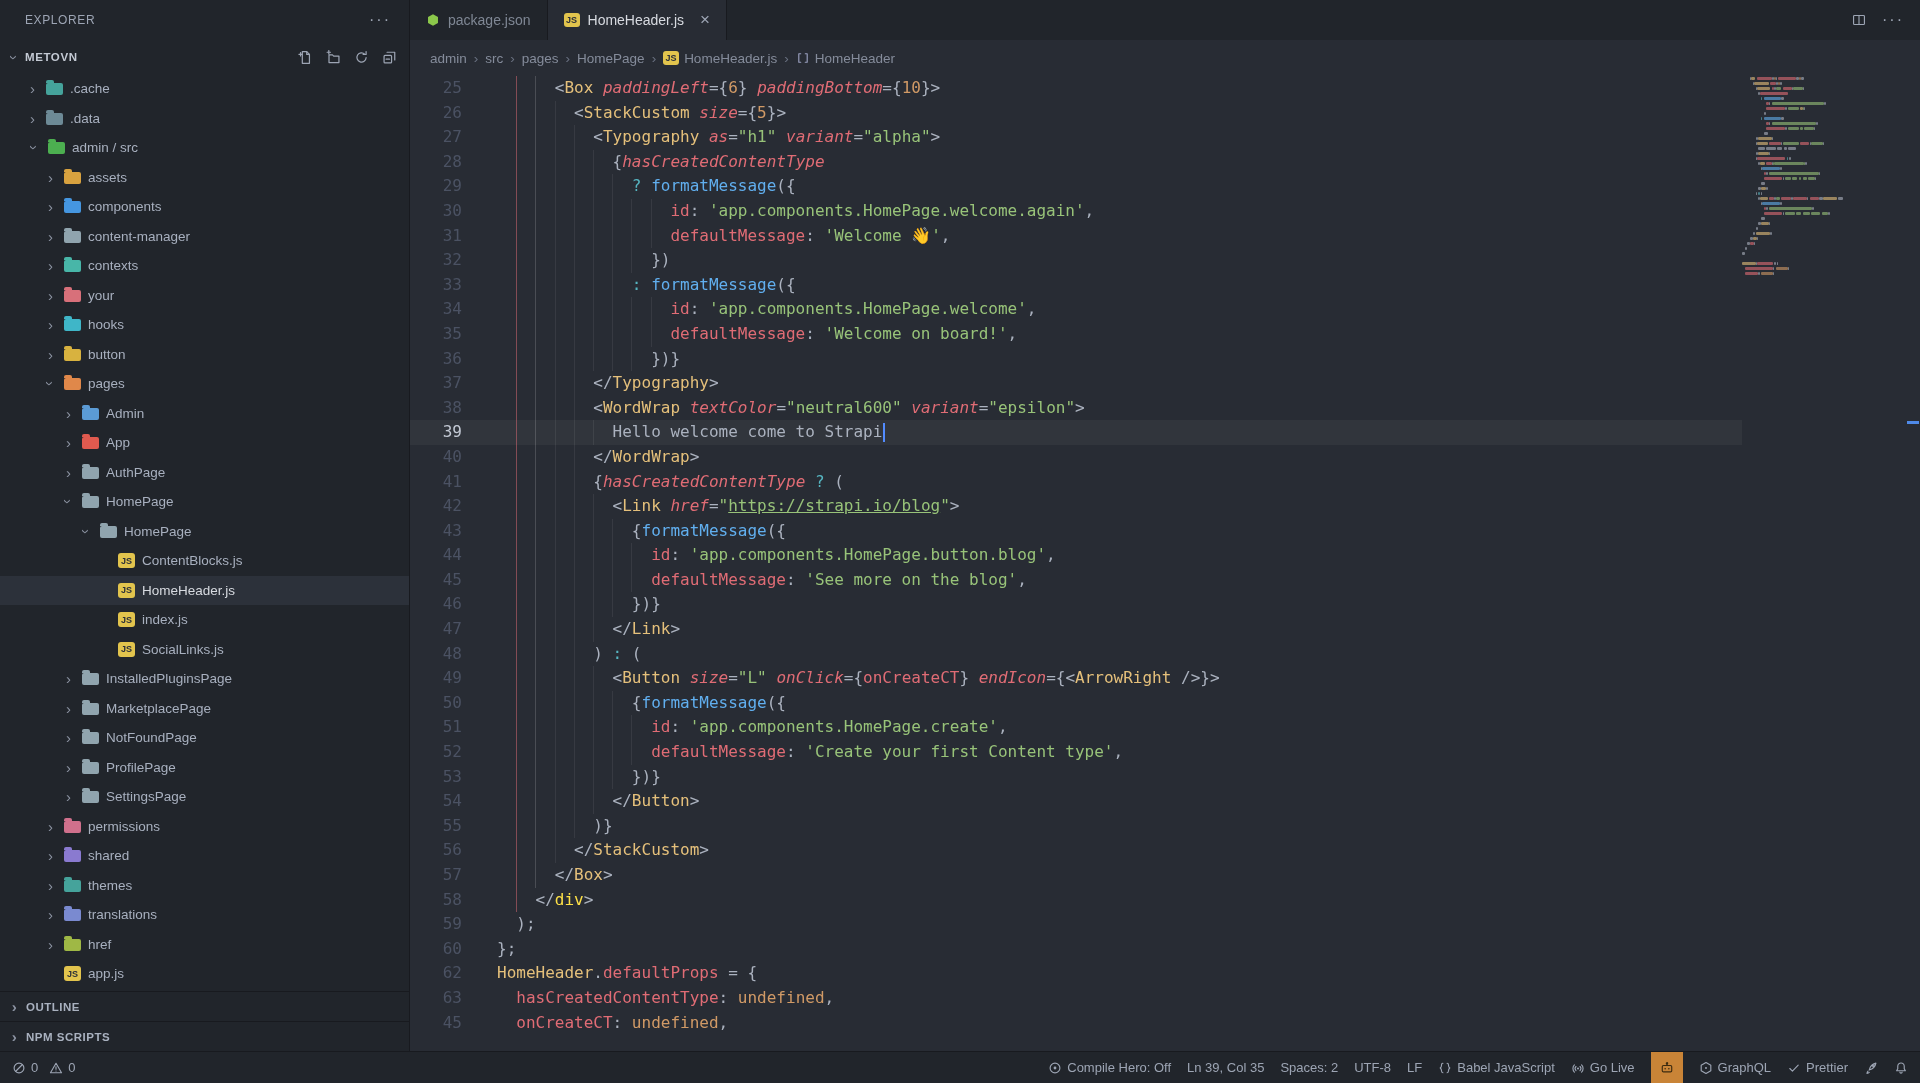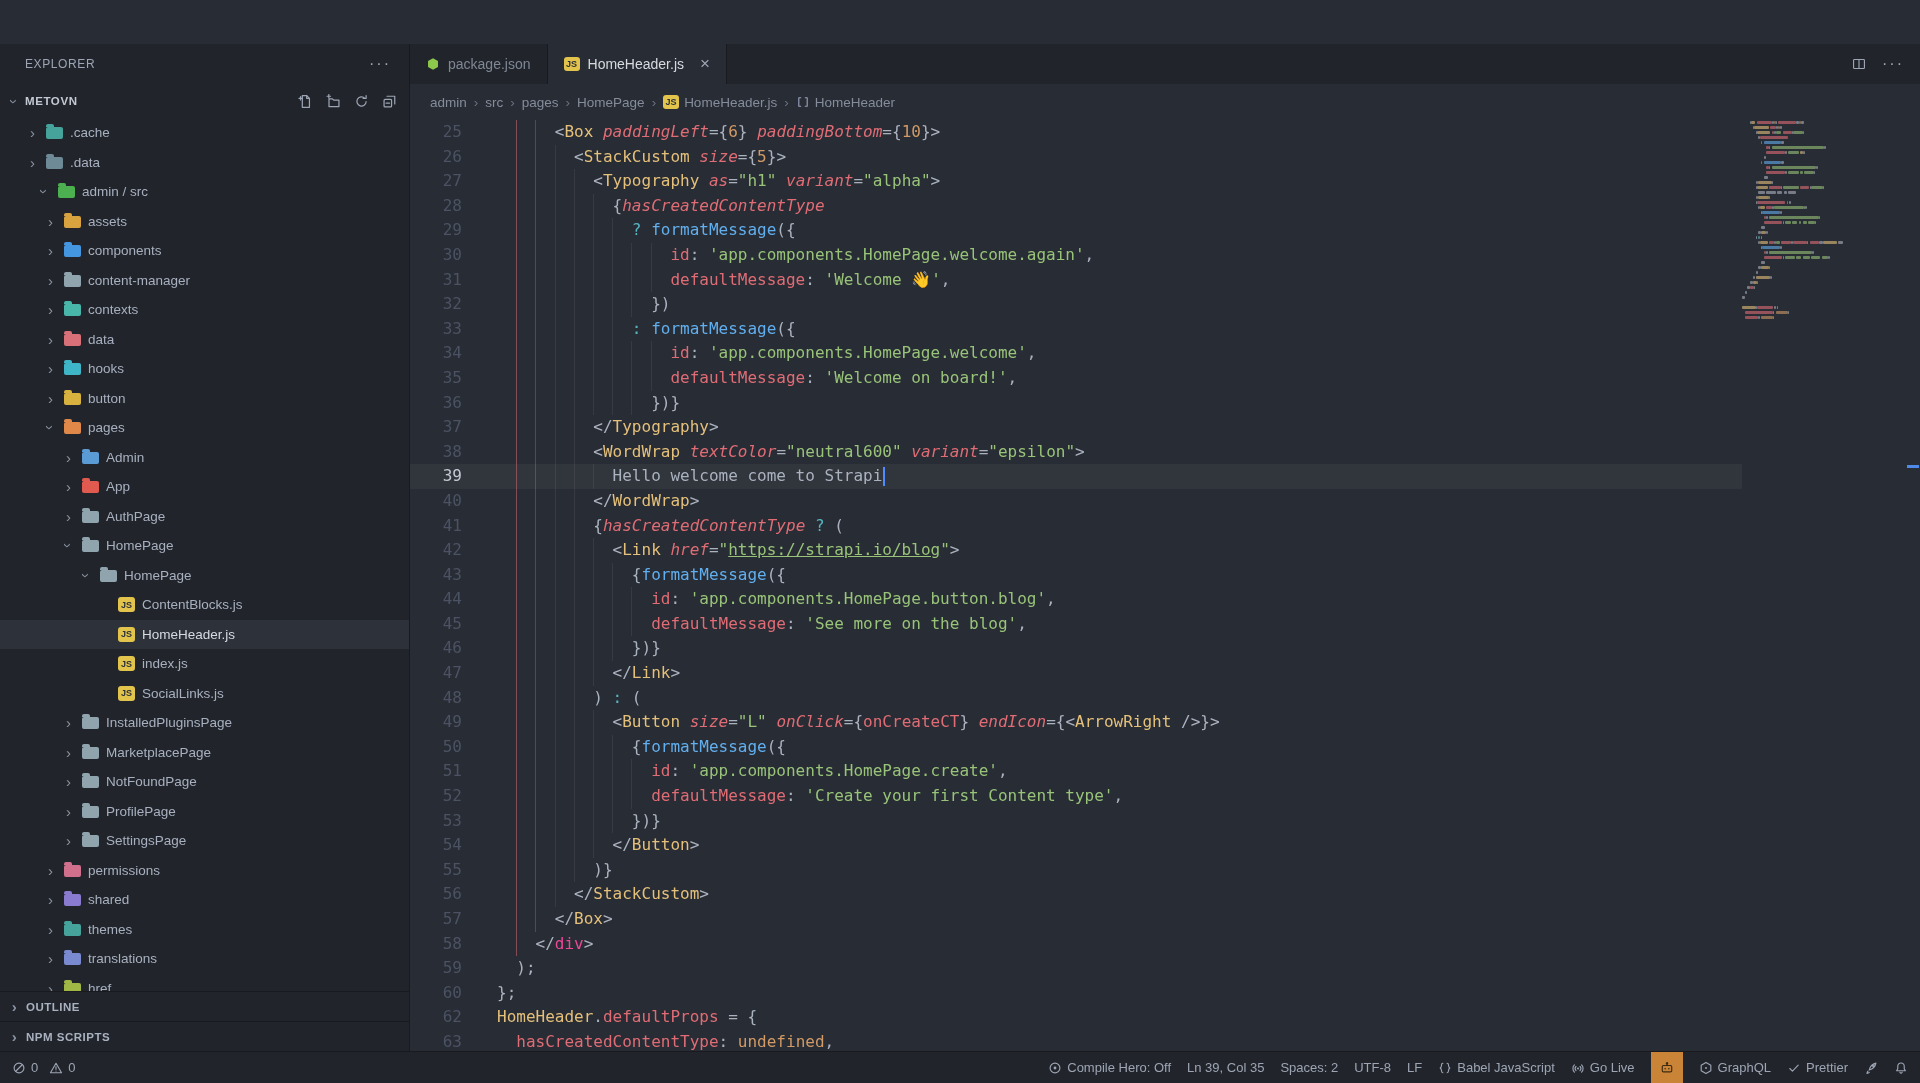--- a/index.html
+++ b/index.html
@@ -1,19 +1,19 @@
 <!DOCTYPE html>
 <html><head>
 <meta charset="utf-8">
 <style>
   * { box-sizing: border-box; margin: 0; padding: 0; }
   html,body { width:1920px; height:1083px; overflow:hidden; }
   body { background:#282c34; font-family:"Liberation Sans",sans-serif; color:#abb2bf; position:relative; }
 
-  .app { position:absolute; left:0; top:0; right:0; bottom:32px; display:flex;margin-top:44px; }
+  .app { position:absolute; left:0; top:0; right:0; bottom:32px; display:flex; }
 
   
   .sidebar { width:410px; flex:none; background:#21252b; border-right:1px solid #181a1f; display:flex; flex-direction:column; }
   .sb-top { height:40px; flex:none; display:flex; align-items:center; padding:0 18px 0 25px; }
   .sb-title { font-size:12px; letter-spacing:.6px; color:#9da5b4; }
   .dots { margin-left:auto; color:#9da5b4; font-size:16px; letter-spacing:2px; cursor:pointer; }
   .ws-row { height:34px; flex:none; display:flex; align-items:center; padding:0 12px 0 8px; }
   .ws-name { font-size:11.5px; font-weight:700; letter-spacing:.6px; color:#c4cad4; margin-left:4px; }
   .ws-actions { margin-left:auto; display:flex; align-items:center; gap:13px; color:#9da5b4; }
   .tree { flex:1; overflow:hidden; }
@@ -113,21 +113,21 @@
         <div class="trow" style="padding-left: 26px;">
           <span class="twisty">›</span>
           <span class="fico" style="--fc: #45a39b;"></span>
           <span class="tlabel">.cache</span>
         </div>
         <div class="trow" style="padding-left: 26px;">
           <span class="twisty">›</span>
           <span class="fico" style="--fc: #6d8a96;"></span>
           <span class="tlabel">.data</span>
         </div>
-        <div class="trow" style="padding-left: 38px;">
+        <div class="trow" style="padding-left: 28px;">
           <span class="twisty exp">›</span>
           <span class="fico" style="--fc: #4caf50;"></span>
           <span class="tlabel">admin / src</span>
         </div>
         <div class="trow" style="padding-left: 44px;">
           <span class="twisty">›</span>
           <span class="fico" style="--fc: #d8a23f;"></span>
           <span class="tlabel">assets</span>
         </div>
         <div class="trow" style="padding-left: 44px;">
@@ -141,21 +141,21 @@
           <span class="tlabel">content-manager</span>
         </div>
         <div class="trow" style="padding-left: 44px;">
           <span class="twisty">›</span>
           <span class="fico" style="--fc: #48b6a8;"></span>
           <span class="tlabel">contexts</span>
         </div>
         <div class="trow" style="padding-left: 44px;">
           <span class="twisty">›</span>
           <span class="fico" style="--fc: #d8707a;"></span>
-          <span class="tlabel">data</span>
+          <span class="tlabel">your</span>
         </div>
         <div class="trow" style="padding-left: 44px;">
           <span class="twisty">›</span>
           <span class="fico" style="--fc: #3fb6c8;"></span>
           <span class="tlabel">hooks</span>
         </div>
         <div class="trow" style="padding-left: 44px;">
           <span class="twisty">›</span>
           <span class="fico" style="--fc: #d8b23f;"></span>
           <span class="tlabel">button</span>
@@ -362,21 +362,21 @@
           <div class="cline"><span class="num">48</span><span class="gl" style="left: 106.2px; background: rgba(224, 108, 117, 0.5);"></span><span class="gl" style="left: 125.4px; background: rgba(255, 255, 255, 0.16);"></span><span class="gl" style="left: 144.6px; background: rgba(255, 255, 255, 0.07);"></span><span class="gl" style="left: 163.8px; background: rgba(255, 255, 255, 0.07);"></span><span class="body">          <span style="color: rgb(171, 178, 191);">) </span><span style="color: rgb(86, 182, 194);">: </span><span style="color: rgb(171, 178, 191);">(</span></span></div>
           <div class="cline"><span class="num">49</span><span class="gl" style="left: 106.2px; background: rgba(224, 108, 117, 0.5);"></span><span class="gl" style="left: 125.4px; background: rgba(255, 255, 255, 0.16);"></span><span class="gl" style="left: 144.6px; background: rgba(255, 255, 255, 0.07);"></span><span class="gl" style="left: 163.8px; background: rgba(255, 255, 255, 0.07);"></span><span class="gl" style="left: 183px; background: rgba(255, 255, 255, 0.07);"></span><span class="body">            <span style="color: rgb(171, 178, 191);">&lt;</span><span style="color: rgb(229, 192, 123);">Button</span><span style="color: rgb(171, 178, 191);"> </span><span style="color: rgb(224, 108, 117); font-style: italic;">size</span><span style="color: rgb(171, 178, 191);">=</span><span style="color: rgb(152, 195, 121);">"L"</span><span style="color: rgb(171, 178, 191);"> </span><span style="color: rgb(224, 108, 117); font-style: italic;">onClick</span><span style="color: rgb(171, 178, 191);">={</span><span style="color: rgb(224, 108, 117);">onCreateCT</span><span style="color: rgb(171, 178, 191);">} </span><span style="color: rgb(224, 108, 117); font-style: italic;">endIcon</span><span style="color: rgb(171, 178, 191);">={&lt;</span><span style="color: rgb(229, 192, 123);">ArrowRight</span><span style="color: rgb(171, 178, 191);"> /&gt;}&gt;</span></span></div>
           <div class="cline"><span class="num">50</span><span class="gl" style="left: 106.2px; background: rgba(224, 108, 117, 0.5);"></span><span class="gl" style="left: 125.4px; background: rgba(255, 255, 255, 0.16);"></span><span class="gl" style="left: 144.6px; background: rgba(255, 255, 255, 0.07);"></span><span class="gl" style="left: 163.8px; background: rgba(255, 255, 255, 0.07);"></span><span class="gl" style="left: 183px; background: rgba(255, 255, 255, 0.07);"></span><span class="gl" style="left: 202.2px; background: rgba(255, 255, 255, 0.07);"></span><span class="body">              <span style="color: rgb(171, 178, 191);">{</span><span style="color: rgb(97, 175, 239);">formatMessage</span><span style="color: rgb(171, 178, 191);">({</span></span></div>
           <div class="cline"><span class="num">51</span><span class="gl" style="left: 106.2px; background: rgba(224, 108, 117, 0.5);"></span><span class="gl" style="left: 125.4px; background: rgba(255, 255, 255, 0.16);"></span><span class="gl" style="left: 144.6px; background: rgba(255, 255, 255, 0.07);"></span><span class="gl" style="left: 163.8px; background: rgba(255, 255, 255, 0.07);"></span><span class="gl" style="left: 183px; background: rgba(255, 255, 255, 0.07);"></span><span class="gl" style="left: 202.2px; background: rgba(255, 255, 255, 0.07);"></span><span class="gl" style="left: 221.4px; background: rgba(255, 255, 255, 0.07);"></span><span class="body">                <span style="color: rgb(224, 108, 117);">id</span><span style="color: rgb(171, 178, 191);">: </span><span style="color: rgb(152, 195, 121);">'app.components.HomePage.create'</span><span style="color: rgb(171, 178, 191);">,</span></span></div>
           <div class="cline"><span class="num">52</span><span class="gl" style="left: 106.2px; background: rgba(224, 108, 117, 0.5);"></span><span class="gl" style="left: 125.4px; background: rgba(255, 255, 255, 0.16);"></span><span class="gl" style="left: 144.6px; background: rgba(255, 255, 255, 0.07);"></span><span class="gl" style="left: 163.8px; background: rgba(255, 255, 255, 0.07);"></span><span class="gl" style="left: 183px; background: rgba(255, 255, 255, 0.07);"></span><span class="gl" style="left: 202.2px; background: rgba(255, 255, 255, 0.07);"></span><span class="gl" style="left: 221.4px; background: rgba(255, 255, 255, 0.07);"></span><span class="body">                <span style="color: rgb(224, 108, 117);">defaultMessage</span><span style="color: rgb(171, 178, 191);">: </span><span style="color: rgb(152, 195, 121);">'Create your first Content type'</span><span style="color: rgb(171, 178, 191);">,</span></span></div>
           <div class="cline"><span class="num">53</span><span class="gl" style="left: 106.2px; background: rgba(224, 108, 117, 0.5);"></span><span class="gl" style="left: 125.4px; background: rgba(255, 255, 255, 0.16);"></span><span class="gl" style="left: 144.6px; background: rgba(255, 255, 255, 0.07);"></span><span class="gl" style="left: 163.8px; background: rgba(255, 255, 255, 0.07);"></span><span class="gl" style="left: 183px; background: rgba(255, 255, 255, 0.07);"></span><span class="gl" style="left: 202.2px; background: rgba(255, 255, 255, 0.07);"></span><span class="body">              <span style="color: rgb(171, 178, 191);">})}</span></span></div>
           <div class="cline"><span class="num">54</span><span class="gl" style="left: 106.2px; background: rgba(224, 108, 117, 0.5);"></span><span class="gl" style="left: 125.4px; background: rgba(255, 255, 255, 0.16);"></span><span class="gl" style="left: 144.6px; background: rgba(255, 255, 255, 0.07);"></span><span class="gl" style="left: 163.8px; background: rgba(255, 255, 255, 0.07);"></span><span class="gl" style="left: 183px; background: rgba(255, 255, 255, 0.07);"></span><span class="body">            <span style="color: rgb(171, 178, 191);">&lt;/</span><span style="color: rgb(229, 192, 123);">Button</span><span style="color: rgb(171, 178, 191);">&gt;</span></span></div>
           <div class="cline"><span class="num">55</span><span class="gl" style="left: 106.2px; background: rgba(224, 108, 117, 0.5);"></span><span class="gl" style="left: 125.4px; background: rgba(255, 255, 255, 0.16);"></span><span class="gl" style="left: 144.6px; background: rgba(255, 255, 255, 0.07);"></span><span class="gl" style="left: 163.8px; background: rgba(255, 255, 255, 0.07);"></span><span class="body">          <span style="color: rgb(171, 178, 191);">)}</span></span></div>
           <div class="cline"><span class="num">56</span><span class="gl" style="left: 106.2px; background: rgba(224, 108, 117, 0.5);"></span><span class="gl" style="left: 125.4px; background: rgba(255, 255, 255, 0.16);"></span><span class="gl" style="left: 144.6px; background: rgba(255, 255, 255, 0.07);"></span><span class="body">        <span style="color: rgb(171, 178, 191);">&lt;/</span><span style="color: rgb(229, 192, 123);">StackCustom</span><span style="color: rgb(171, 178, 191);">&gt;</span></span></div>
           <div class="cline"><span class="num">57</span><span class="gl" style="left: 106.2px; background: rgba(224, 108, 117, 0.5);"></span><span class="gl" style="left: 125.4px; background: rgba(255, 255, 255, 0.16);"></span><span class="body">      <span style="color: rgb(171, 178, 191);">&lt;/</span><span style="color: rgb(229, 192, 123);">Box</span><span style="color: rgb(171, 178, 191);">&gt;</span></span></div>
-          <div class="cline"><span class="num">58</span><span class="gl" style="left: 106.2px; background: rgba(224, 108, 117, 0.5);"></span><span class="body">    <span style="color: rgb(171, 178, 191);">&lt;/</span><span style="color: #ec4899;">div</span><span style="color: rgb(171, 178, 191);">&gt;</span></span></div>
+          <div class="cline"><span class="num">58</span><span class="gl" style="left: 106.2px; background: rgba(224, 108, 117, 0.5);"></span><span class="body">    <span style="color: rgb(171, 178, 191);">&lt;/</span><span style="color: #fde047;">div</span><span style="color: rgb(171, 178, 191);">&gt;</span></span></div>
           <div class="cline"><span class="num">59</span><span class="body">  <span style="color: rgb(171, 178, 191);">);</span></span></div>
           <div class="cline"><span class="num">60</span><span class="body"><span style="color: rgb(171, 178, 191);">};</span></span></div>
           <div class="cline"><span class="num">62</span><span class="body"><span style="color: rgb(229, 192, 123);">HomeHeader</span><span style="color: rgb(171, 178, 191);">.</span><span style="color: rgb(224, 108, 117);">defaultProps</span><span style="color: rgb(171, 178, 191);"> = {</span></span></div>
           <div class="cline"><span class="num">63</span><span class="body">  <span style="color: rgb(224, 108, 117);">hasCreatedContentType</span><span style="color: rgb(171, 178, 191);">: </span><span style="color: rgb(209, 154, 102);">undefined</span><span style="color: rgb(171, 178, 191);">,</span></span></div>
           <div class="cline"><span class="num">45</span><span class="body">  <span style="color: rgb(224, 108, 117);">onCreateCT</span><span style="color: rgb(171, 178, 191);">: </span><span style="color: rgb(209, 154, 102);">undefined</span><span style="color: rgb(171, 178, 191);">,</span></span></div>
         </div>
       <div id="minimap" class="minimap">
           <div class="mrow">
             <span style="left: 8.1px; width: 1.35px; background: rgb(171, 178, 191);"></span>
             <span style="left: 9.45px; width: 4.05px; background: rgb(229, 192, 123);"></span>

